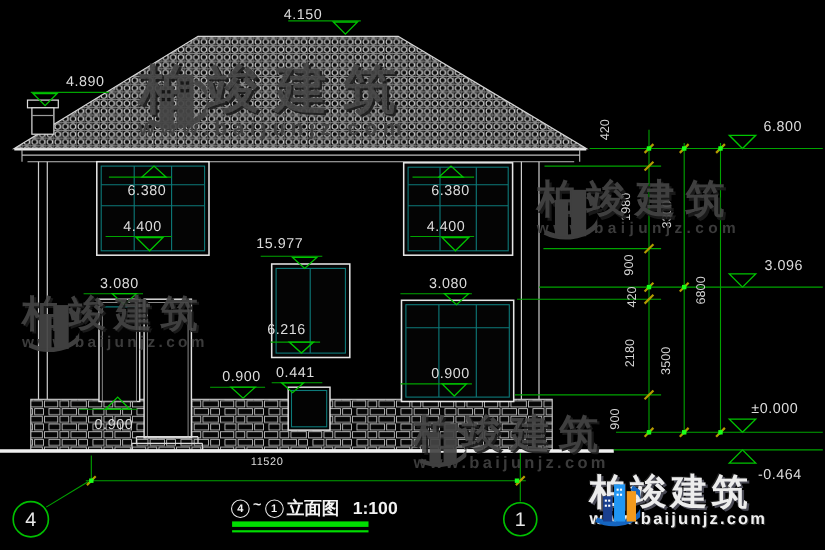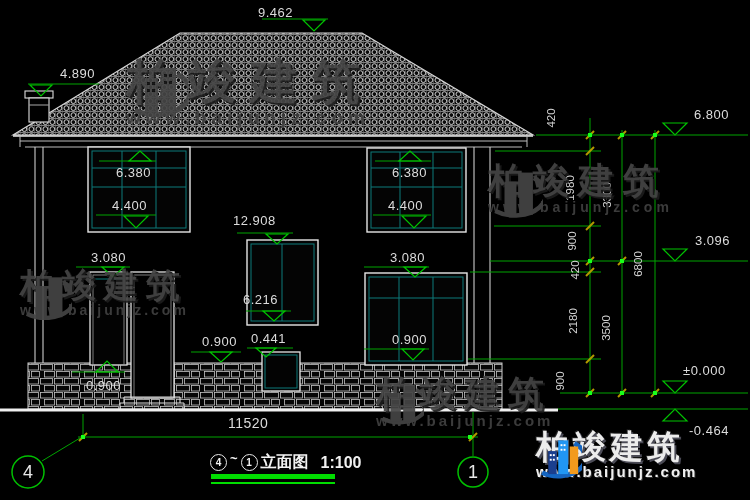--- a/index.html
+++ b/index.html
@@ -200,23 +200,23 @@
     <g>
       <circle cx="28" cy="472" r="16" fill="none" stroke="#00c000" stroke-width="1.5"></circle>
       <text x="28" y="478" text-anchor="middle" font-size="18" fill="#e8e8e8" font-family="Liberation Sans, DejaVu Sans, sans-serif">4</text>
     </g>
     <g>
       <circle cx="473" cy="472" r="15" fill="none" stroke="#00c000" stroke-width="1.5"></circle>
       <text x="473" y="478" text-anchor="middle" font-size="18" fill="#e8e8e8" font-family="Liberation Sans, DejaVu Sans, sans-serif">1</text>
     </g>
   </svg>
 
-  <div class="lbl" style="left:258px;top:6px">9.462</div>
+  <div class="lbl" style="left:258px;top:6px">4.150</div>
   <div class="lbl" style="left:60px;top:67px">4.890</div>
-  <div class="lbl" style="left:233px;top:214px">12.908</div>
+  <div class="lbl" style="left:233px;top:214px">15.977</div>
   <div class="lbl" style="left:243px;top:293px">6.216</div>
 
   <div class="lbl" style="left:116px;top:166px">6.380</div>
   <div class="lbl" style="left:112px;top:199px">4.400</div>
   <div class="lbl" style="left:392px;top:166px">6.380</div>
   <div class="lbl" style="left:388px;top:199px">4.400</div>
 
   <div class="lbl" style="left:91px;top:251px">3.080</div>
   <div class="lbl" style="left:390px;top:251px">3.080</div>
   <div class="lbl" style="left:392px;top:333px">0.900</div>
@@ -232,21 +232,21 @@
   <div class="rot" style="left:530px;top:112px">420</div>
   <div class="rot" style="left:549px;top:182px">1980</div>
   <div class="rot" style="left:551px;top:235px">900</div>
   <div class="rot" style="left:554px;top:264px">420</div>
   <div class="rot" style="left:552px;top:315px">2180</div>
   <div class="rot" style="left:539px;top:375px">900</div>
   <div class="rot" style="left:586px;top:189px">3300</div>
   <div class="rot" style="left:585px;top:322px">3500</div>
   <div class="rot" style="left:617px;top:258px">6800</div>
 
-  <div class="lbl" style="left:228px;top:416px;font-size:14px">11520</div>
+  <div class="lbl" style="left:228px;top:416px;font-size:10px">11520</div>
 
   <div class="title">
     <span class="cnum">4</span>
       <span class="tld">~</span>
       <span class="cnum">1</span>
       <span>立面图</span>
       <span style="width:6px"></span>
       <span>1:100</span>
   </div>
   <div class="ubar" style="left:211px;top:474px;width:124px;height:5px"></div>

